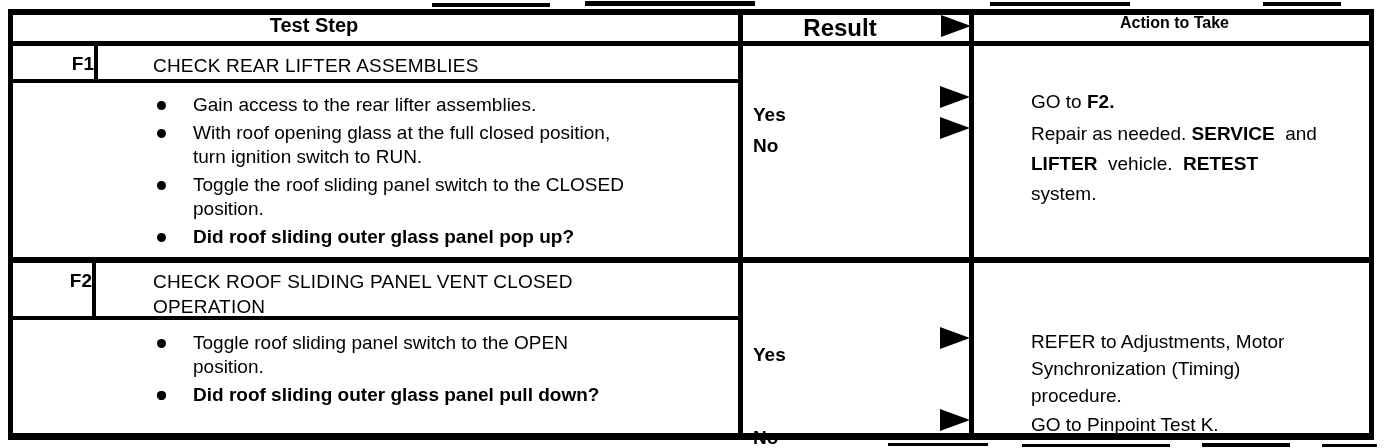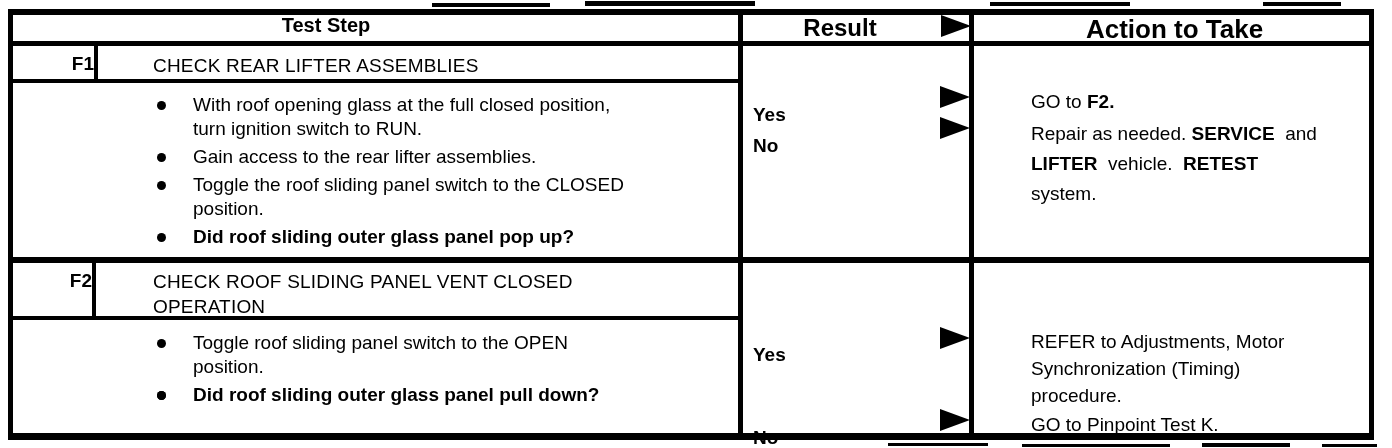--- a/index.html
+++ b/index.html
@@ -23,23 +23,23 @@
   .vline-col1{left:738px;top:9px;width:5px;height:431px;}
   .vline-col2{left:969px;top:9px;width:5px;height:431px;}
   .hline-header{left:8px;top:41px;width:1366px;height:5px;}
   .hline-f1title{left:13px;top:79px;width:730px;height:4px;}
   .hline-divider{left:8px;top:257px;width:1366px;height:6px;}
   .hline-f2title{left:13px;top:316px;width:730px;height:4px;}
   .vline-f1id{left:94px;top:46px;width:4px;height:33px;}
   .vline-f2id{left:92px;top:263px;width:4px;height:53px;}
 
   
-  .h-test{left:20px;top:14px;width:612px;font-size:20px;font-weight:700;}
+  .h-test{left:8px;top:14px;width:612px;font-size:20px;font-weight:700;}
   .h-result{left:745px;top:14px;width:190px;font-size:24px;font-weight:700;}
-  .h-action{left:977px;top:14px;width:395px;font-size:26px;font-weight:700;}
+  .h-action{left:977px;top:14px;width:395px;font-size:16px;font-weight:700;}
 
   
   .step-id{width:81px;font-size:19px;font-weight:700;text-align:right;}
   .f1-id{left:13px;top:53px;}
   .f2-id{left:11px;top:270px;}
   .step-title{font-size:19px;line-height:25px;letter-spacing:.2px;}
   .f1-title{left:108px;top:53px;width:620px;}
   .f2-title{left:108px;top:269px;width:620px;}
 
   
@@ -85,23 +85,23 @@
 
 <div class="abs h-test center">Test Step</div>
 <div class="abs h-result center">Result</div>
 <div class="abs arrow arr-h"></div>
 <div class="abs h-action center">Action to Take</div>
 
 <div class="abs step-id f1-id">F1</div>
 <div class="abs step-title f1-title prewrap">CHECK REAR LIFTER ASSEMBLIES</div>
 
 <div class="abs bullets f1-bullets">
+  <div class="bullet prewrap"><span class="dot"></span><span>Gain access to the rear lifter assemblies.</span></div>
   <div class="bullet prewrap"><span class="dot"></span><span>With roof opening glass at the full closed position,
 turn ignition switch to RUN.</span></div>
-  <div class="bullet prewrap"><span class="dot"></span><span>Gain access to the rear lifter assemblies.</span></div>
   <div class="bullet prewrap"><span class="dot"></span><span>Toggle the roof sliding panel switch to the CLOSED
 position.</span></div>
   <div class="bullet prewrap bold"><span class="dot"></span><span>Did roof sliding outer glass panel pop up?</span></div>
 </div>
 
 <div class="abs answer f1-yes">Yes</div>
 <div class="abs arrow arr-f1-yes"></div>
 <div class="abs answer f1-no">No</div>
 <div class="abs arrow arr-f1-no"></div>
 

